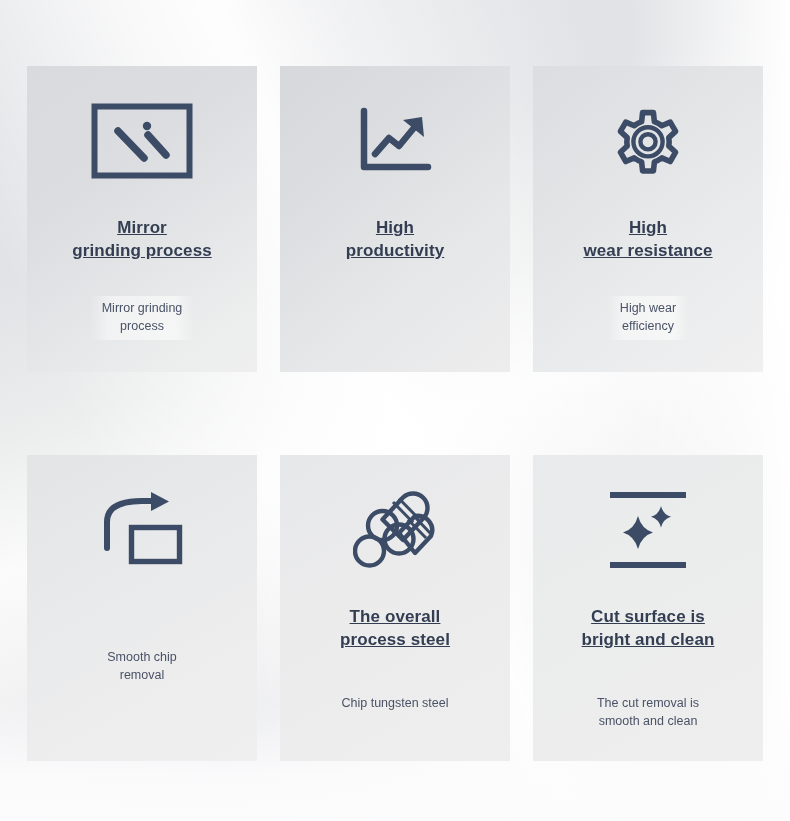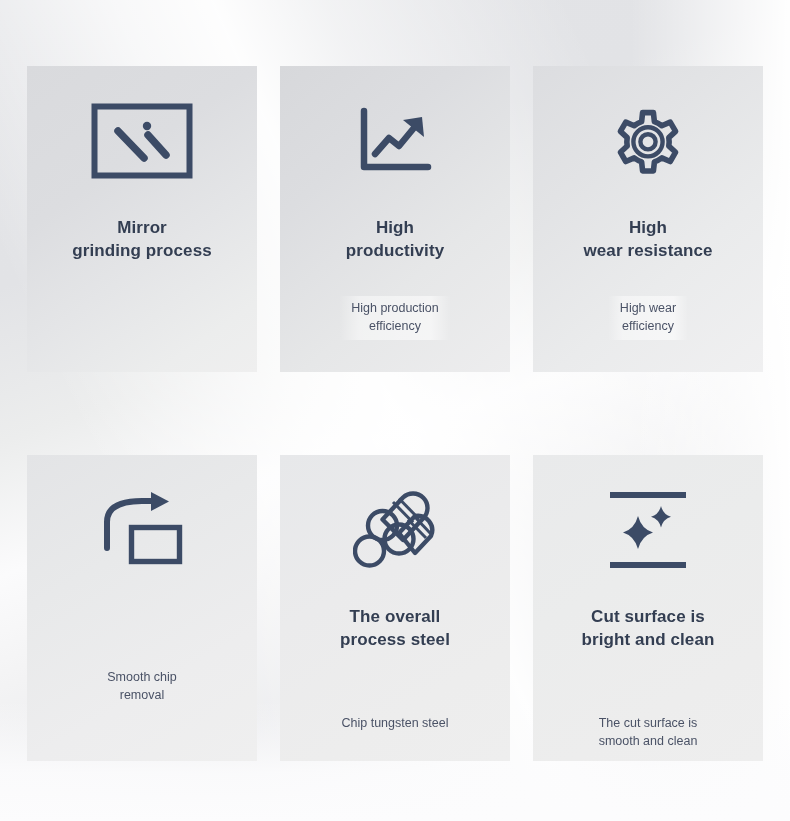--- a/index.html
+++ b/index.html
@@ -91,39 +91,40 @@
 
   .card-title {
     font-size: 17px;
     font-weight: bold;
     color: #333e52;
     text-align: center;
     line-height: 1.36;
     letter-spacing: 0.1px;
     padding: 0 14px;
     white-space: pre-line;
+    text-decoration: underline;
   }
 
   .subtitle-band {
     margin-top: 34px;
     width: 100%;
     display: flex;
     justify-content: center;
   }
   .card-sub {
     font-size: 12.5px;
     color: #4a5266;
     text-align: center;
     line-height: 1.42;
     white-space: pre-line;
     padding: 4px 12px;
     background: linear-gradient(90deg, rgba(255,255,255,0) 0%, rgba(255,255,255,0.45) 18%, rgba(255,255,255,0.55) 82%, rgba(255,255,255,0) 100%);
   }
   .card.r2 .subtitle-band { margin-top: 40px; }
-  .card.r2 .card-sub { background: none; margin-top: 20px; }
+  .card.r2 .card-sub { background: none; }
 </style>
 </head>
 <body>
 
 <div id="bg-base"></div>
 <div id="bg-sheen-diagonal"></div>
 <div id="bg-sheen-right"></div>
 <div id="bg-bottom-wash"></div>
 
 <div id="grid">
@@ -132,36 +133,36 @@
     <div class="icon-wrap">
       <svg width="104" height="78" viewBox="0 0 104 78" fill="none">
         <rect x="4.5" y="4.5" width="95" height="69" stroke="#3c4b66" stroke-width="6"></rect>
         <line x1="28" y1="29" x2="54" y2="56" stroke="#3c4b66" stroke-width="7.5" stroke-linecap="round"></line>
         <line x1="58" y1="33" x2="76" y2="53" stroke="#3c4b66" stroke-width="7.5" stroke-linecap="round"></line>
         <circle cx="57" cy="24" r="4.2" fill="#3c4b66"></circle>
       </svg>
     </div>
     <div class="card-title">Mirror
 grinding process</div>
+    <div class="subtitle-band">
+      <div class="card-sub">Mirror grinding
+process</div>
+    </div>
   </div>
 
   <div class="card r1 c2">
     <div class="icon-wrap">
       <svg width="74" height="68" viewBox="0 0 74 68" fill="none">
         <path d="M6 4 V60 H70" stroke="#3c4b66" stroke-width="6.5" stroke-linecap="round" stroke-linejoin="round"></path>
         <path d="M17 47 L31 31 L41 39 L60 16" stroke="#3c4b66" stroke-width="6.5" stroke-linecap="round" stroke-linejoin="round"></path>
         <path d="M64 10 L66 30 L45 13 Z" fill="#3c4b66"></path>
       </svg>
     </div>
     <div class="card-title">High
 productivity</div>
-    <div class="subtitle-band">
-      <div class="card-sub">High production
-efficiency</div>
-    </div>
   </div>
 
   <div class="card r1 c3">
     <div class="icon-wrap">
       <svg width="80" height="80" viewBox="0 0 80 80" fill="none">
         <path d="M46.6 6.2 L47.6 15.3 Q51.6 16.7 55 19.3 L63.4 15.7 L68.8 25 L62 31.2 Q62.7 35.4 62 39.6 L68.8 45.8 L63.4 55.1 L55 51.5 Q51.6 54.1 47.6 55.5 L46.6 64.6 H35.8 L34.8 55.5 Q30.8 54.1 27.4 51.5 L19 55.1 L13.6 45.8 L20.4 39.6 Q19.7 35.4 20.4 31.2 L13.6 25 L19 15.7 L27.4 19.3 Q30.8 16.7 34.8 15.3 L35.8 6.2 Z" transform="translate(-1.2, 5.4)" stroke="#3c4b66" stroke-width="5.6" stroke-linejoin="round" fill="none"></path>
         <circle cx="40" cy="40.8" r="14.6" stroke="#3c4b66" stroke-width="4.4" fill="none"></circle>
         <circle cx="40" cy="40.8" r="7.6" stroke="#3c4b66" stroke-width="4.4" fill="none"></circle>
       </svg>
     </div>
@@ -218,18 +219,18 @@
       <svg width="86" height="84" viewBox="0 0 86 84" fill="none">
         <rect x="5" y="4" width="76" height="6" fill="#3c4b66"></rect>
         <rect x="5" y="74" width="76" height="6" fill="#3c4b66"></rect>
         <path d="M33 28 Q36.5 41 48 44.5 Q36.5 48 33 61 Q29.5 48 18 44.5 Q29.5 41 33 28 Z" fill="#3c4b66"></path>
         <path d="M56 18 Q58.2 26.6 66 28.8 Q58.2 31 56 39.6 Q53.8 31 46 28.8 Q53.8 26.6 56 18 Z" fill="#3c4b66"></path>
       </svg>
     </div>
     <div class="card-title">Cut surface is
 bright and clean</div>
     <div class="subtitle-band">
-      <div class="card-sub">The cut surface is
+      <div class="card-sub">The cut removal is
 smooth and clean</div>
     </div>
   </div>
 
 </div>
 
 </body></html>

